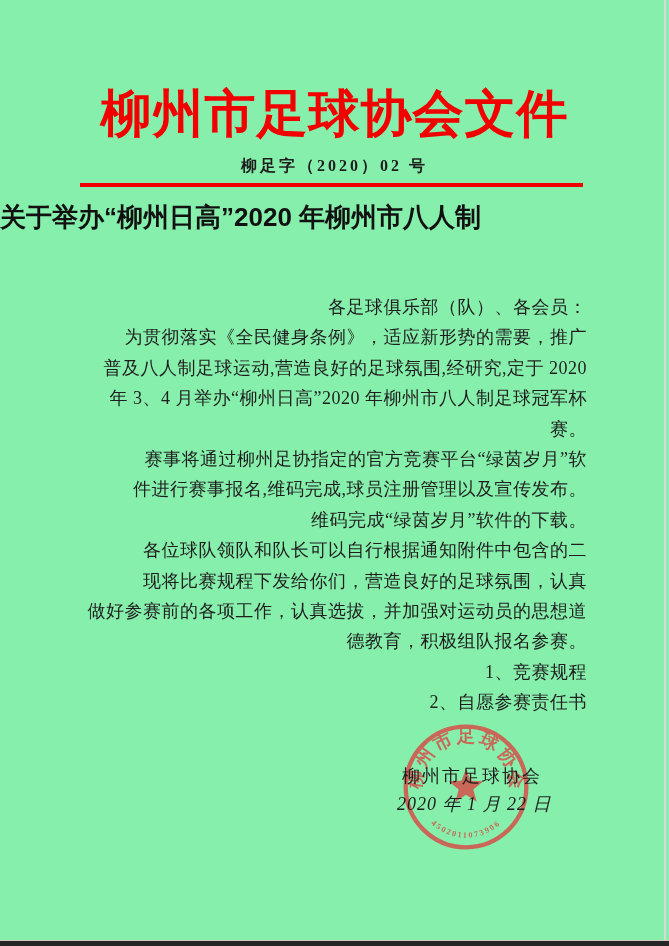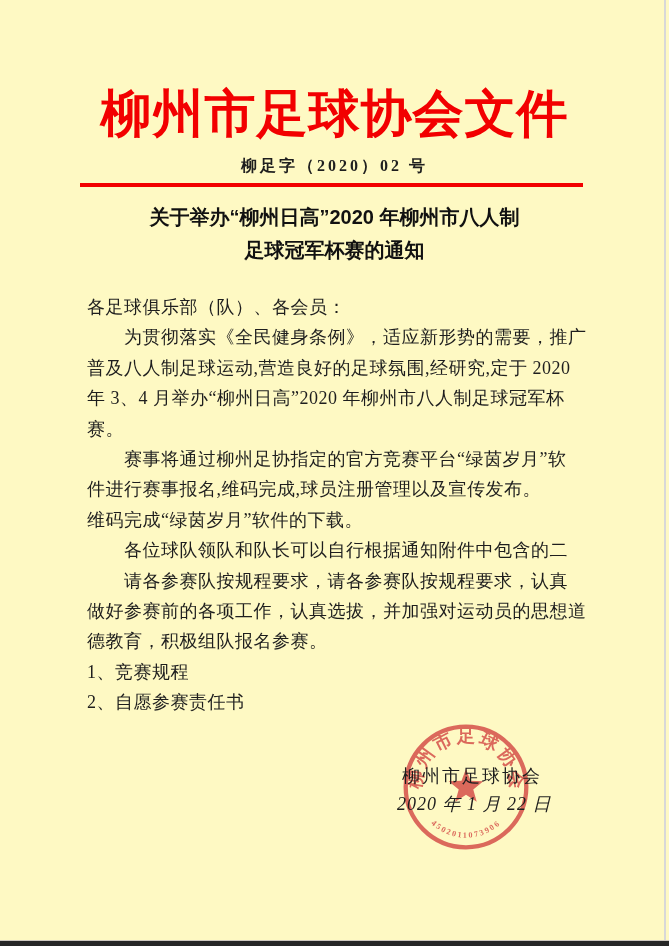--- a/index.html
+++ b/index.html
@@ -1,19 +1,19 @@
 <!DOCTYPE html>
 <html><head>
 <meta charset="utf-8">
 <style>
   html,body{margin:0;padding:0;background:#ffffff;}
   .page{
     position:relative;
     width:669px;height:946px;
-    background:#fef9c3;
+    background:#86efac;
     overflow:hidden;
     font-family:"Liberation Serif","DejaVu Serif",serif;
     color:#1e1e1e;
   }
   .org-title{
     position:absolute;top:80px;left:0;width:100%;
     text-align:center;
     font-size:51px;font-weight:bold;
     color:#f20000;
     letter-spacing:1px;
@@ -27,34 +27,35 @@
     letter-spacing:3px;
     color:#1e1e1e;
   }
   .red-divider{
     position:absolute;top:183px;left:80px;
     width:503px;height:4px;
     background:#f20000;
   }
   .subject{
     position:absolute;top:201px;left:0;width:100%;
-    text-align:center;
+    text-align:left;
     font-family:"Liberation Sans","DejaVu Sans",sans-serif;
     font-weight:bold;
-    font-size:20px;line-height:33px;
+    font-size:26px;line-height:33px;
     color:#111;
   }
   .body-text{
     position:absolute;top:292px;left:87px;width:500px;
     font-size:18px;
     letter-spacing:0.5px;
   }
   .bodyline{
     height:30.4px;line-height:30.4px;
     white-space:nowrap;
+    text-align:right;
   }
   .indent{padding-left:37px;}
   .signature-org{
     position:absolute;top:764px;left:402px;
     font-size:18px;letter-spacing:2px;
     z-index:3;white-space:nowrap;
   }
   .signature-date{
     position:absolute;top:792px;left:397px;
     font-size:18px;letter-spacing:1px;
@@ -88,34 +89,33 @@
 <div class="page">
 
   <div class="org-title">柳州市足球协会文件</div>
 
   <div class="doc-number">柳足字（2020）02 号</div>
 
   <div class="red-divider"></div>
 
   <div class="subject">
     <div>关于举办“柳州日高”2020 年柳州市八人制</div>
-    <div>足球冠军杯赛的通知</div>
   </div>
 
   <div class="body-text">
     <div class="bodyline">各足球俱乐部（队）、各会员：</div>
     <div class="bodyline indent">为贯彻落实《全民健身条例》，适应新形势的需要，推广</div>
     <div class="bodyline">普及八人制足球运动,营造良好的足球氛围,经研究,定于 2020</div>
     <div class="bodyline">年 3、4 月举办“柳州日高”2020 年柳州市八人制足球冠军杯</div>
     <div class="bodyline">赛。</div>
     <div class="bodyline indent">赛事将通过柳州足协指定的官方竞赛平台“绿茵岁月”软</div>
     <div class="bodyline">件进行赛事报名,维码完成,球员注册管理以及宣传发布。</div>
     <div class="bodyline">维码完成“绿茵岁月”软件的下载。</div>
     <div class="bodyline indent">各位球队领队和队长可以自行根据通知附件中包含的二</div>
-    <div class="bodyline indent">请各参赛队按规程要求，请各参赛队按规程要求，认真</div>
+    <div class="bodyline indent">现将比赛规程下发给你们，营造良好的足球氛围，认真</div>
     <div class="bodyline">做好参赛前的各项工作，认真选拔，并加强对运动员的思想道</div>
     <div class="bodyline">德教育，积极组队报名参赛。</div>
     <div class="bodyline">1、竞赛规程</div>
     <div class="bodyline">2、自愿参赛责任书</div>
   </div>
 
   <svg class="seal" viewBox="0 0 140 140" xmlns="http://www.w3.org/2000/svg">
     <circle cx="70" cy="70" r="63" fill="none" stroke-width="4.5" stroke="#d5504a"></circle>
     <path id="sealTopArc" d="M 23.7 78.2 A 47 47 0 1 1 116.3 78.2" fill="none"></path>
     <path id="sealBottomArc" d="M 22.8 94.1 A 53 53 0 0 0 117.2 94.1" fill="none"></path>

